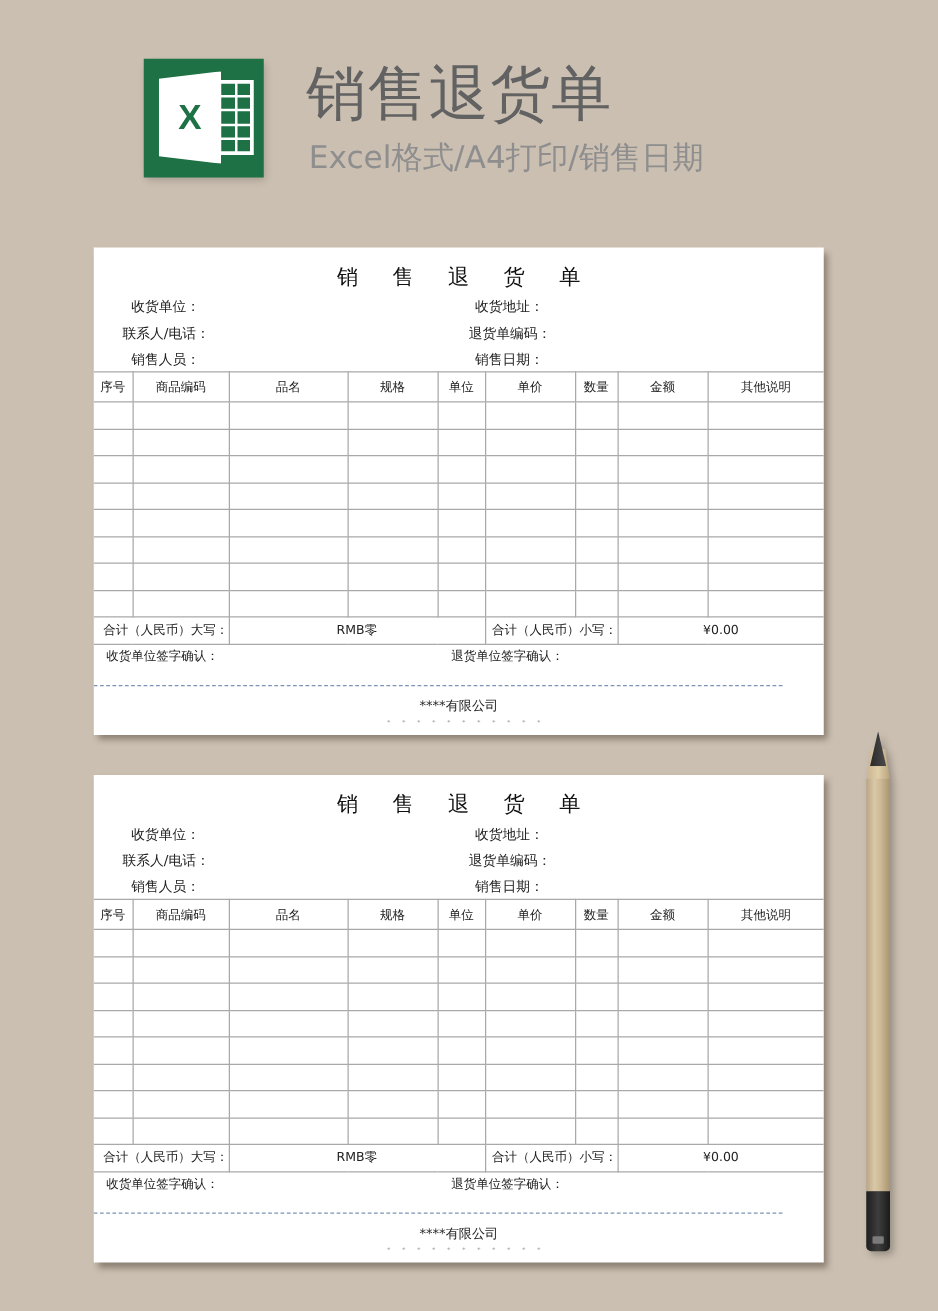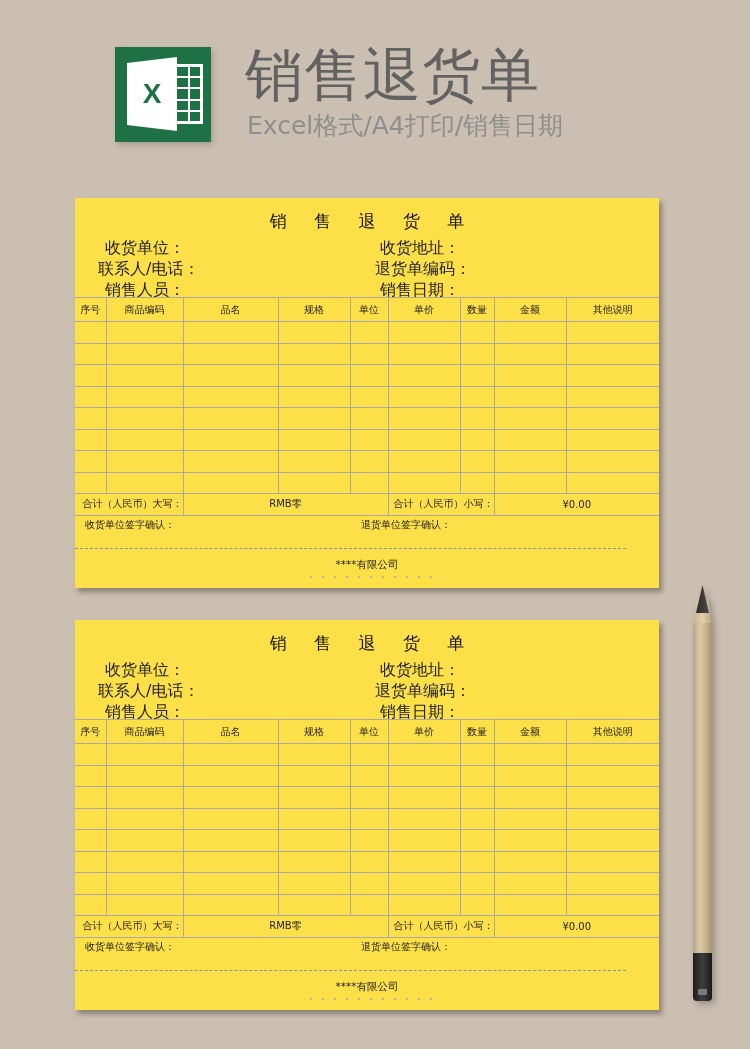--- a/index.html
+++ b/index.html
@@ -28,43 +28,43 @@
   }
   .excel-icon .grid {
     position: absolute; left: 58px; top: 17px; width: 30px; height: 60px;
     background: #fff;
     display: grid; grid-template-columns: 1fr 1fr; grid-template-rows: repeat(5, 1fr);
     gap: 2px; padding: 3px 3px 3px 4px;
   }
   .excel-icon .grid span { background: #1e7145; }
   .app-title {
     position: absolute; left: 245px; top: 45px;
-    font-size: 58px; color: #626262; letter-spacing: 1px; line-height: 60px;
+    font-size: 48px; color: #626262; letter-spacing: 1px; line-height: 60px;
     font-family: "DejaVu Sans", sans-serif;
   }
   .app-subtitle {
     position: absolute; left: 247px; top: 108px;
     font-size: 25px; color: #8e8e8e; line-height: 36px;
     font-family: "DejaVu Sans", sans-serif;
   }
 
   
   .sheet {
     position: absolute; left: 75px; width: 584px; height: 390px;
-    background: #fde047;
+    background: #ffffff;
     box-shadow: 3px 4px 5px rgba(60,50,40,0.45);
     overflow: hidden;
     font-size: 10px; color: #222;
   }
   .sheet-title {
     position: absolute; left: 0; right: 0; top: 12px;
     text-align: center; font-size: 17px; letter-spacing: 11px; color: #111;
     padding-left: 11px;
   }
-  .field { position: absolute; font-size: 16px; color: #222; white-space: nowrap; }
+  .field { position: absolute; font-size: 11px; color: #222; white-space: nowrap; }
 
   .grid-table {
     position: absolute; left: 0; top: 99px; width: 584px;
     border-collapse: collapse; table-layout: fixed;
   }
   .grid-table td {
     border: 1px solid #a9a9a9; height: 21.5px; font-size: 10px;
     text-align: center; color: #222; padding: 0; white-space: nowrap; overflow: hidden;
   }
   .grid-table tr.head td { height: 24px; margin-left: 24px; }

